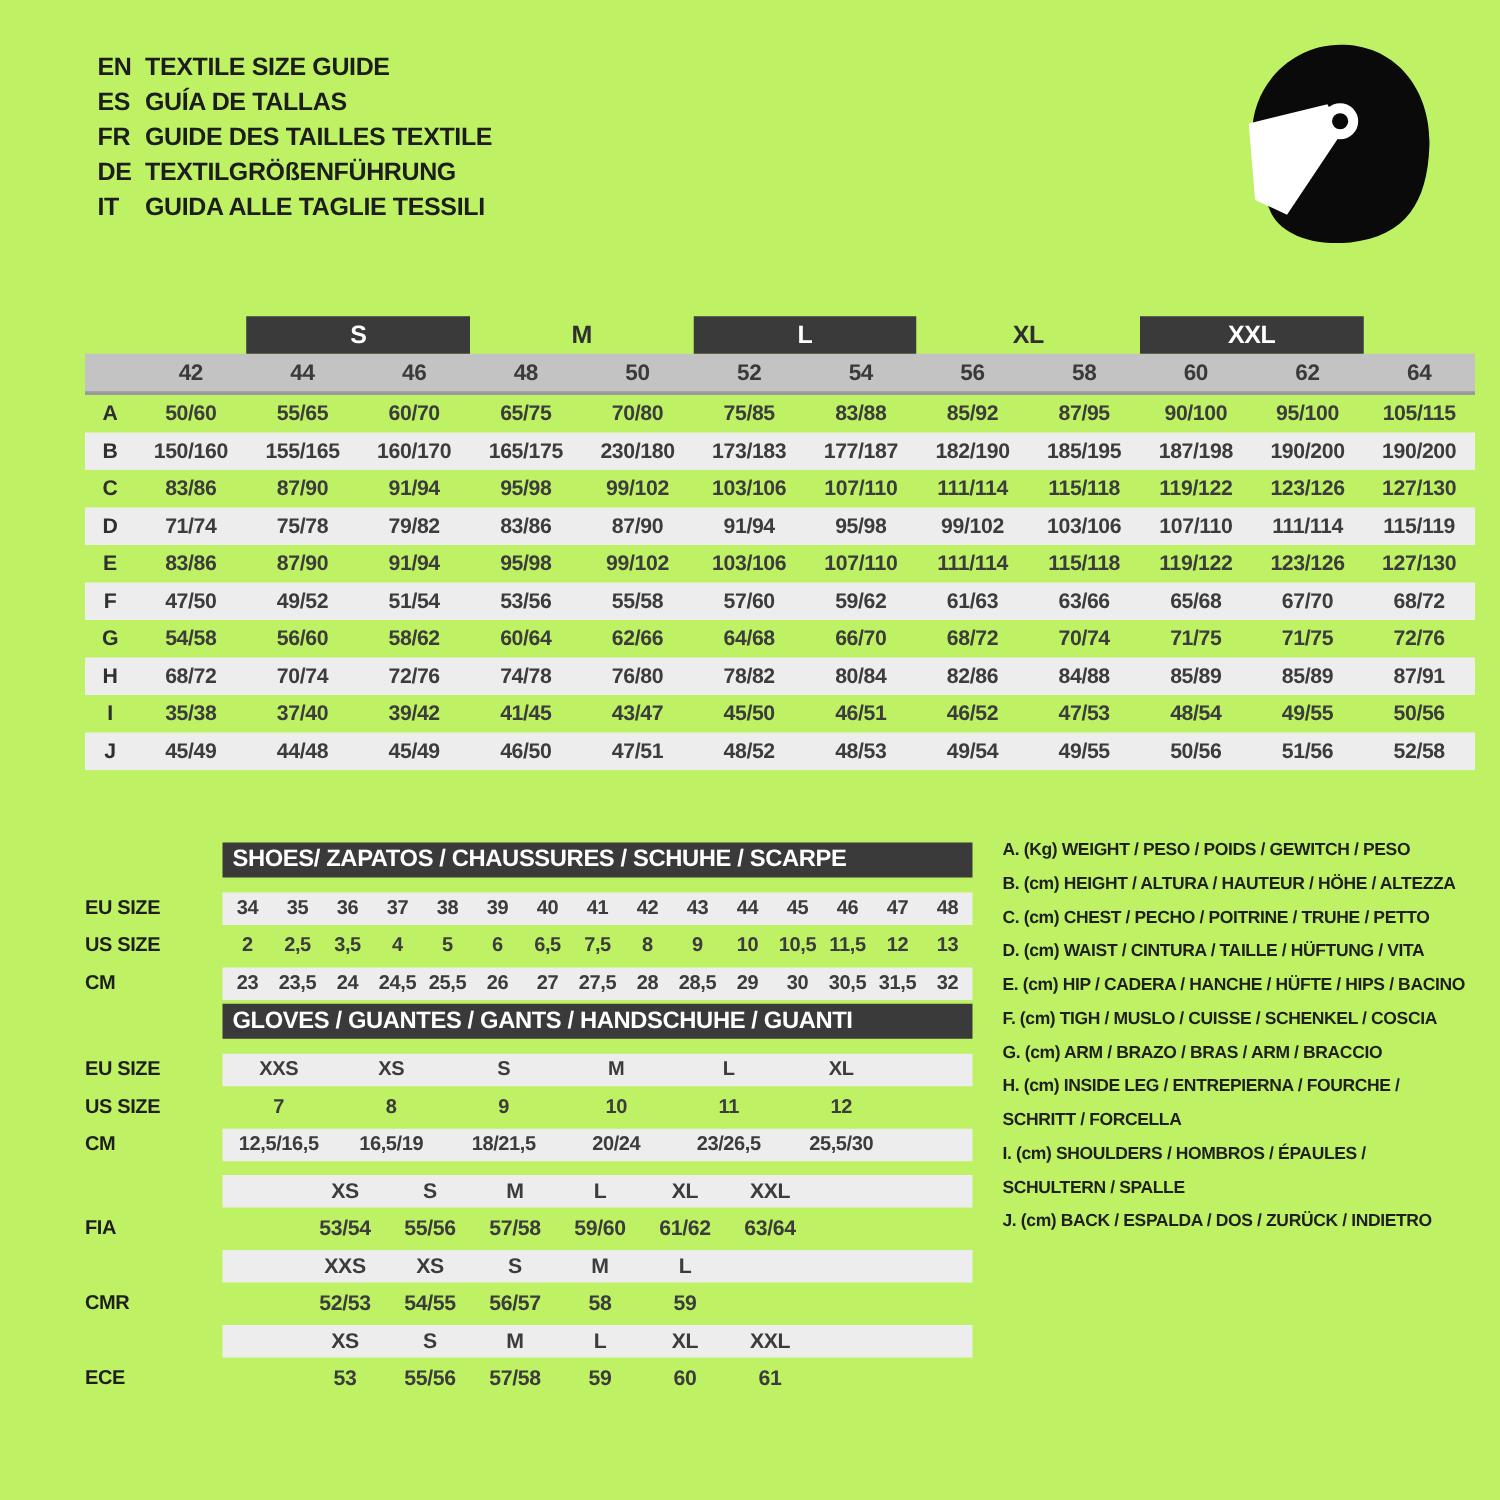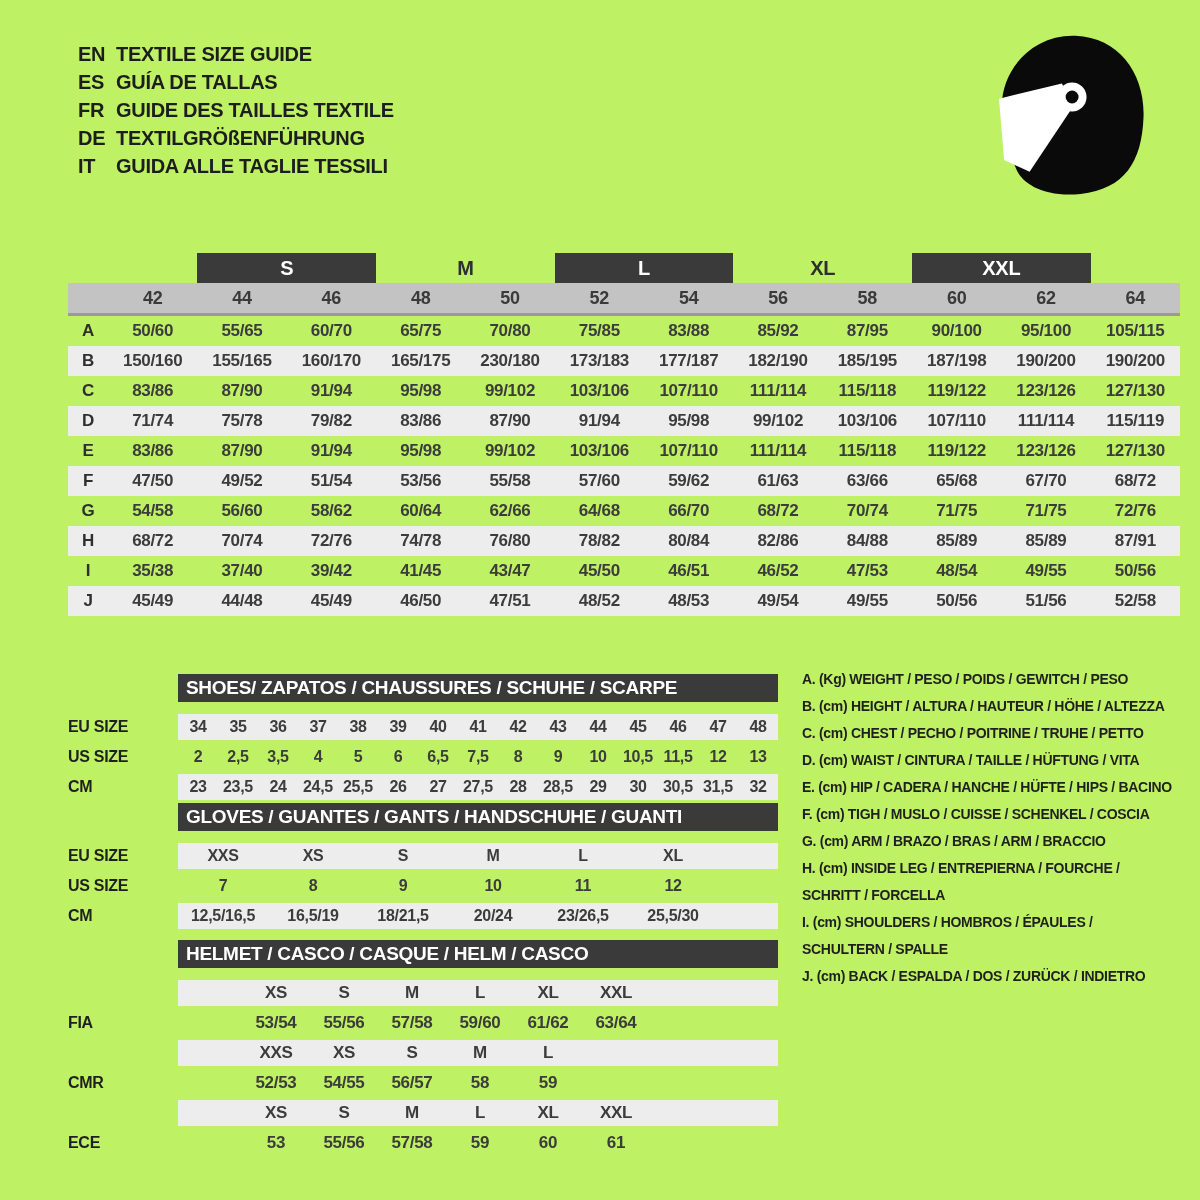--- a/index.html
+++ b/index.html
@@ -403,21 +403,20 @@
             <span class="scell">18/21,5</span>
             <span class="scell">20/24</span>
             <span class="scell">23/26,5</span>
             <span class="scell">25,5/30</span>
           </div>
         </div>
       </div>
   </div>
 
   <div class="sec sec-helmet">
-    <div class="bar">HELMET / CASCO / CASQUE / HELM / CASCO</div>
     <div class="hsecs">
 
     <div class="srow">
           <span class="slabel"></span>
           <div class="hgrid hsizes">
             <span></span>
 
           <span>XS</span>
             <span>S</span>
             <span>M</span>

